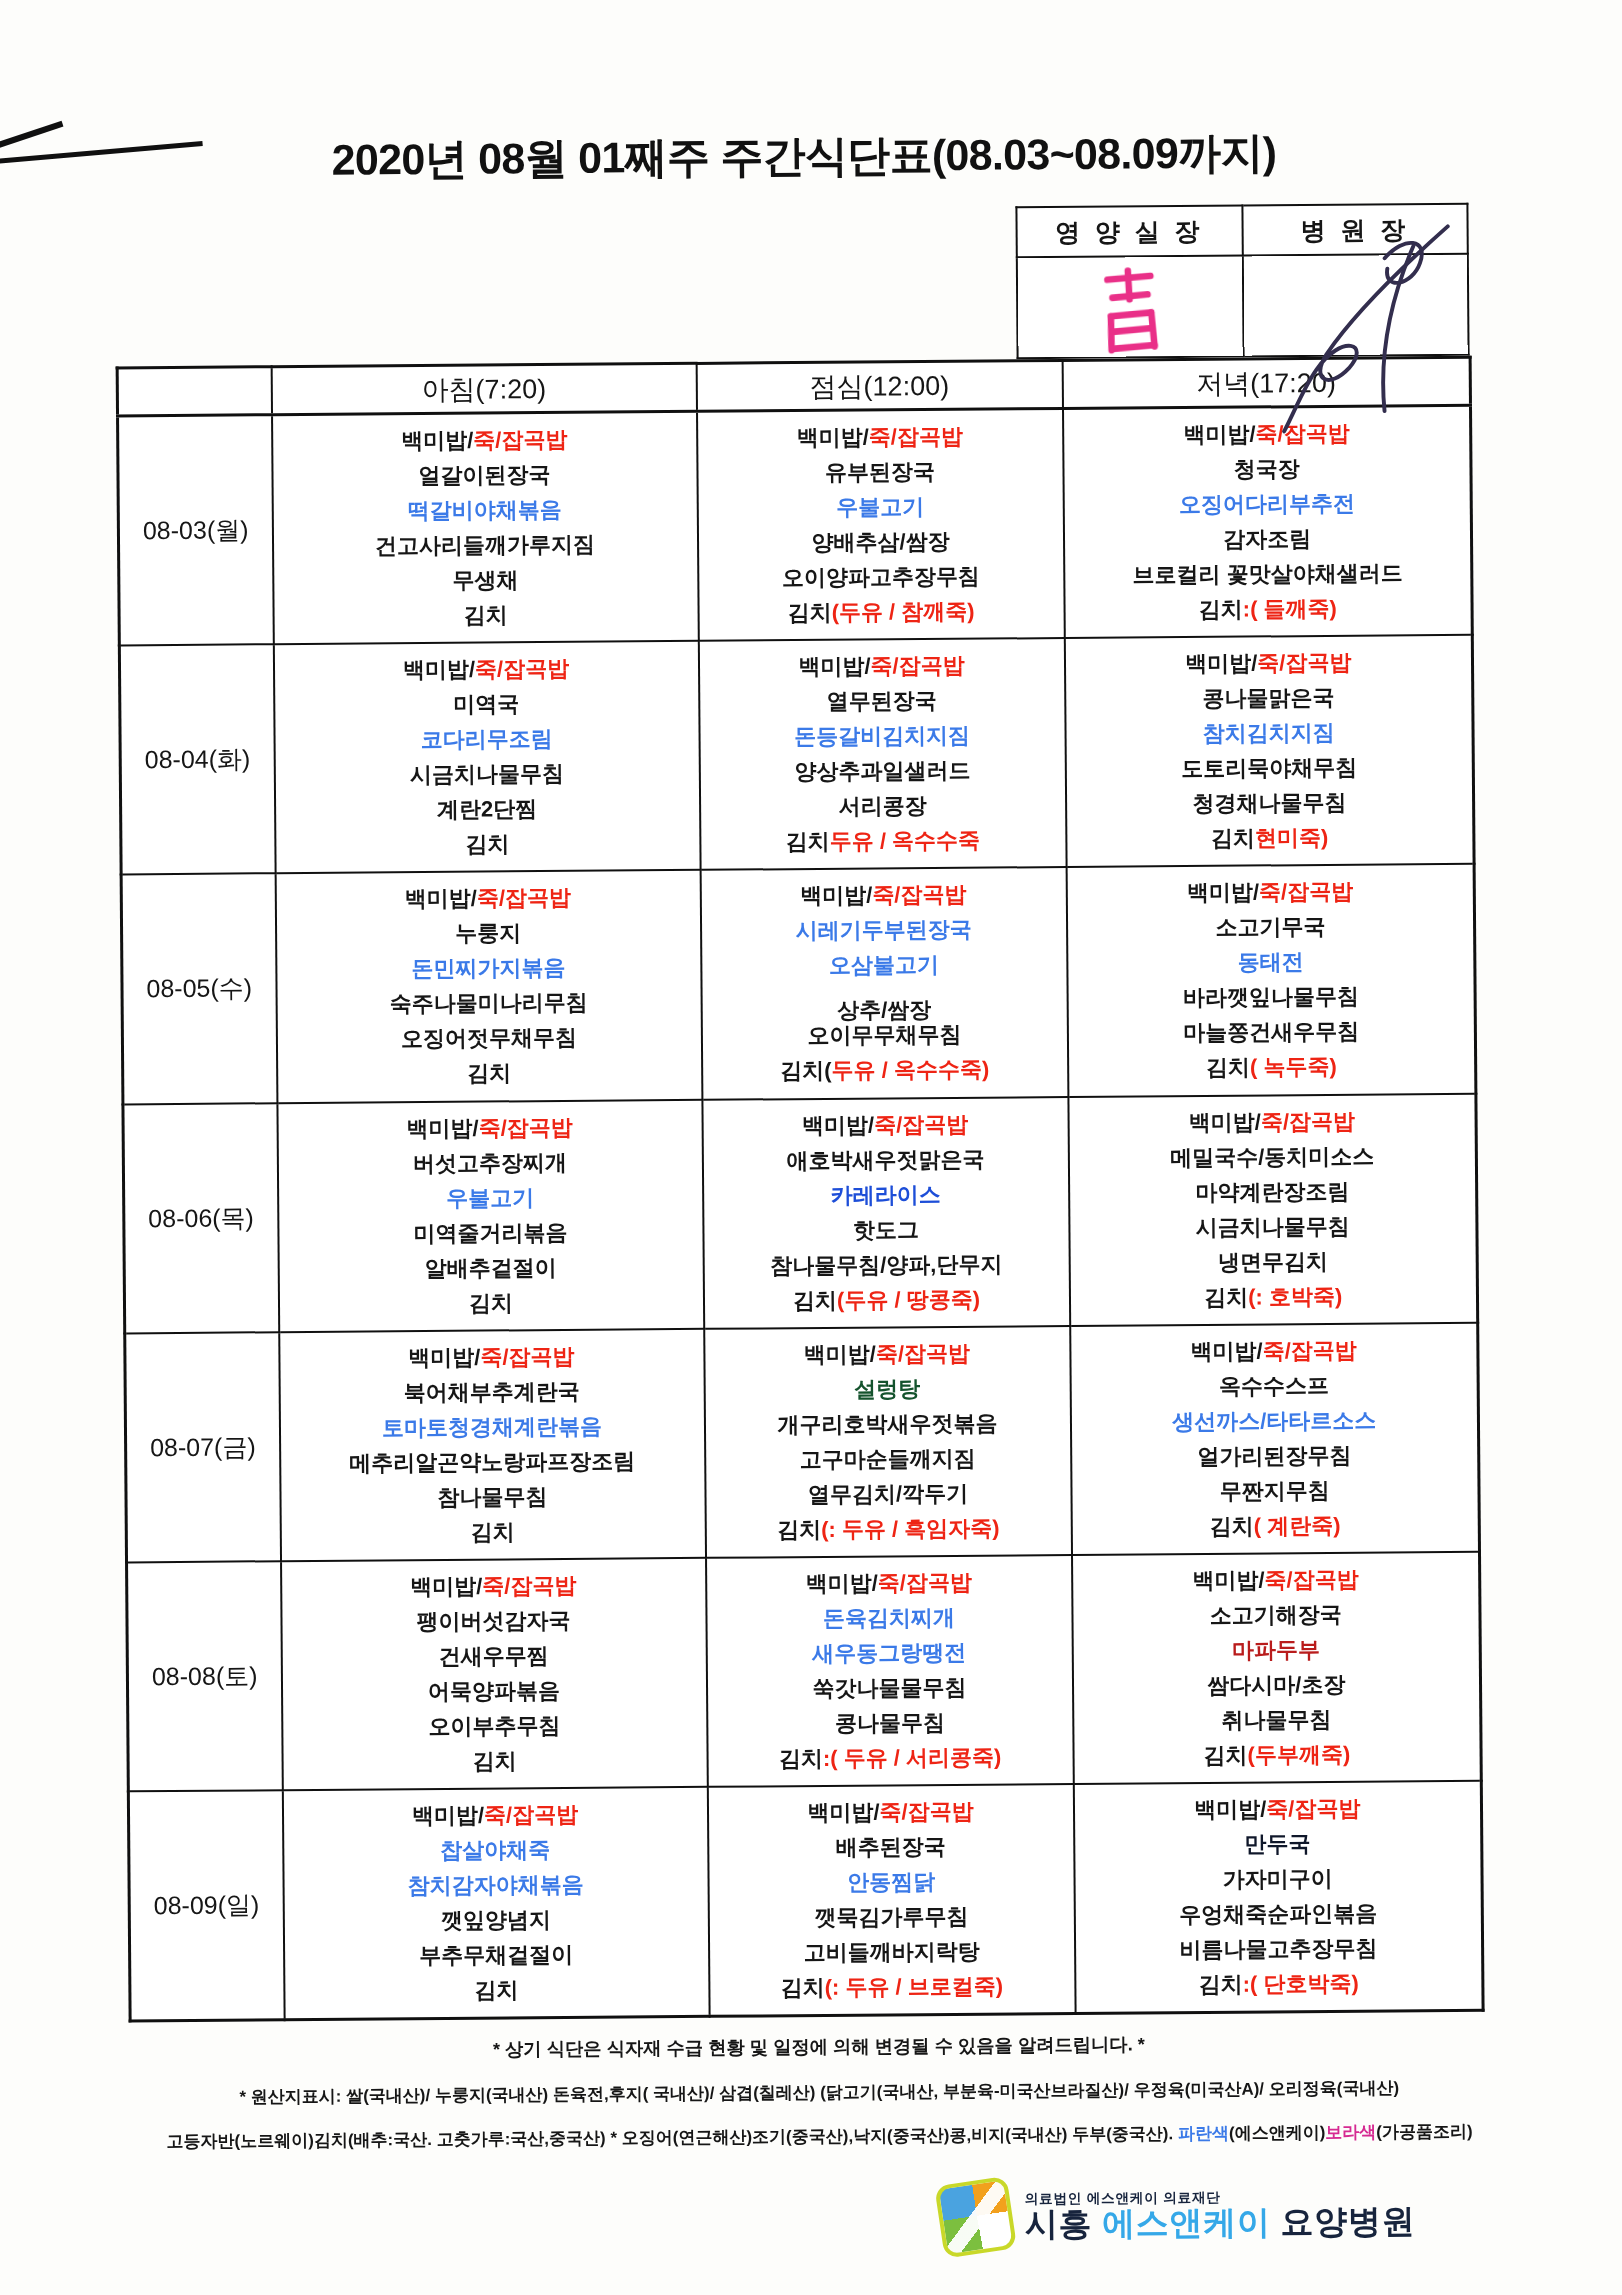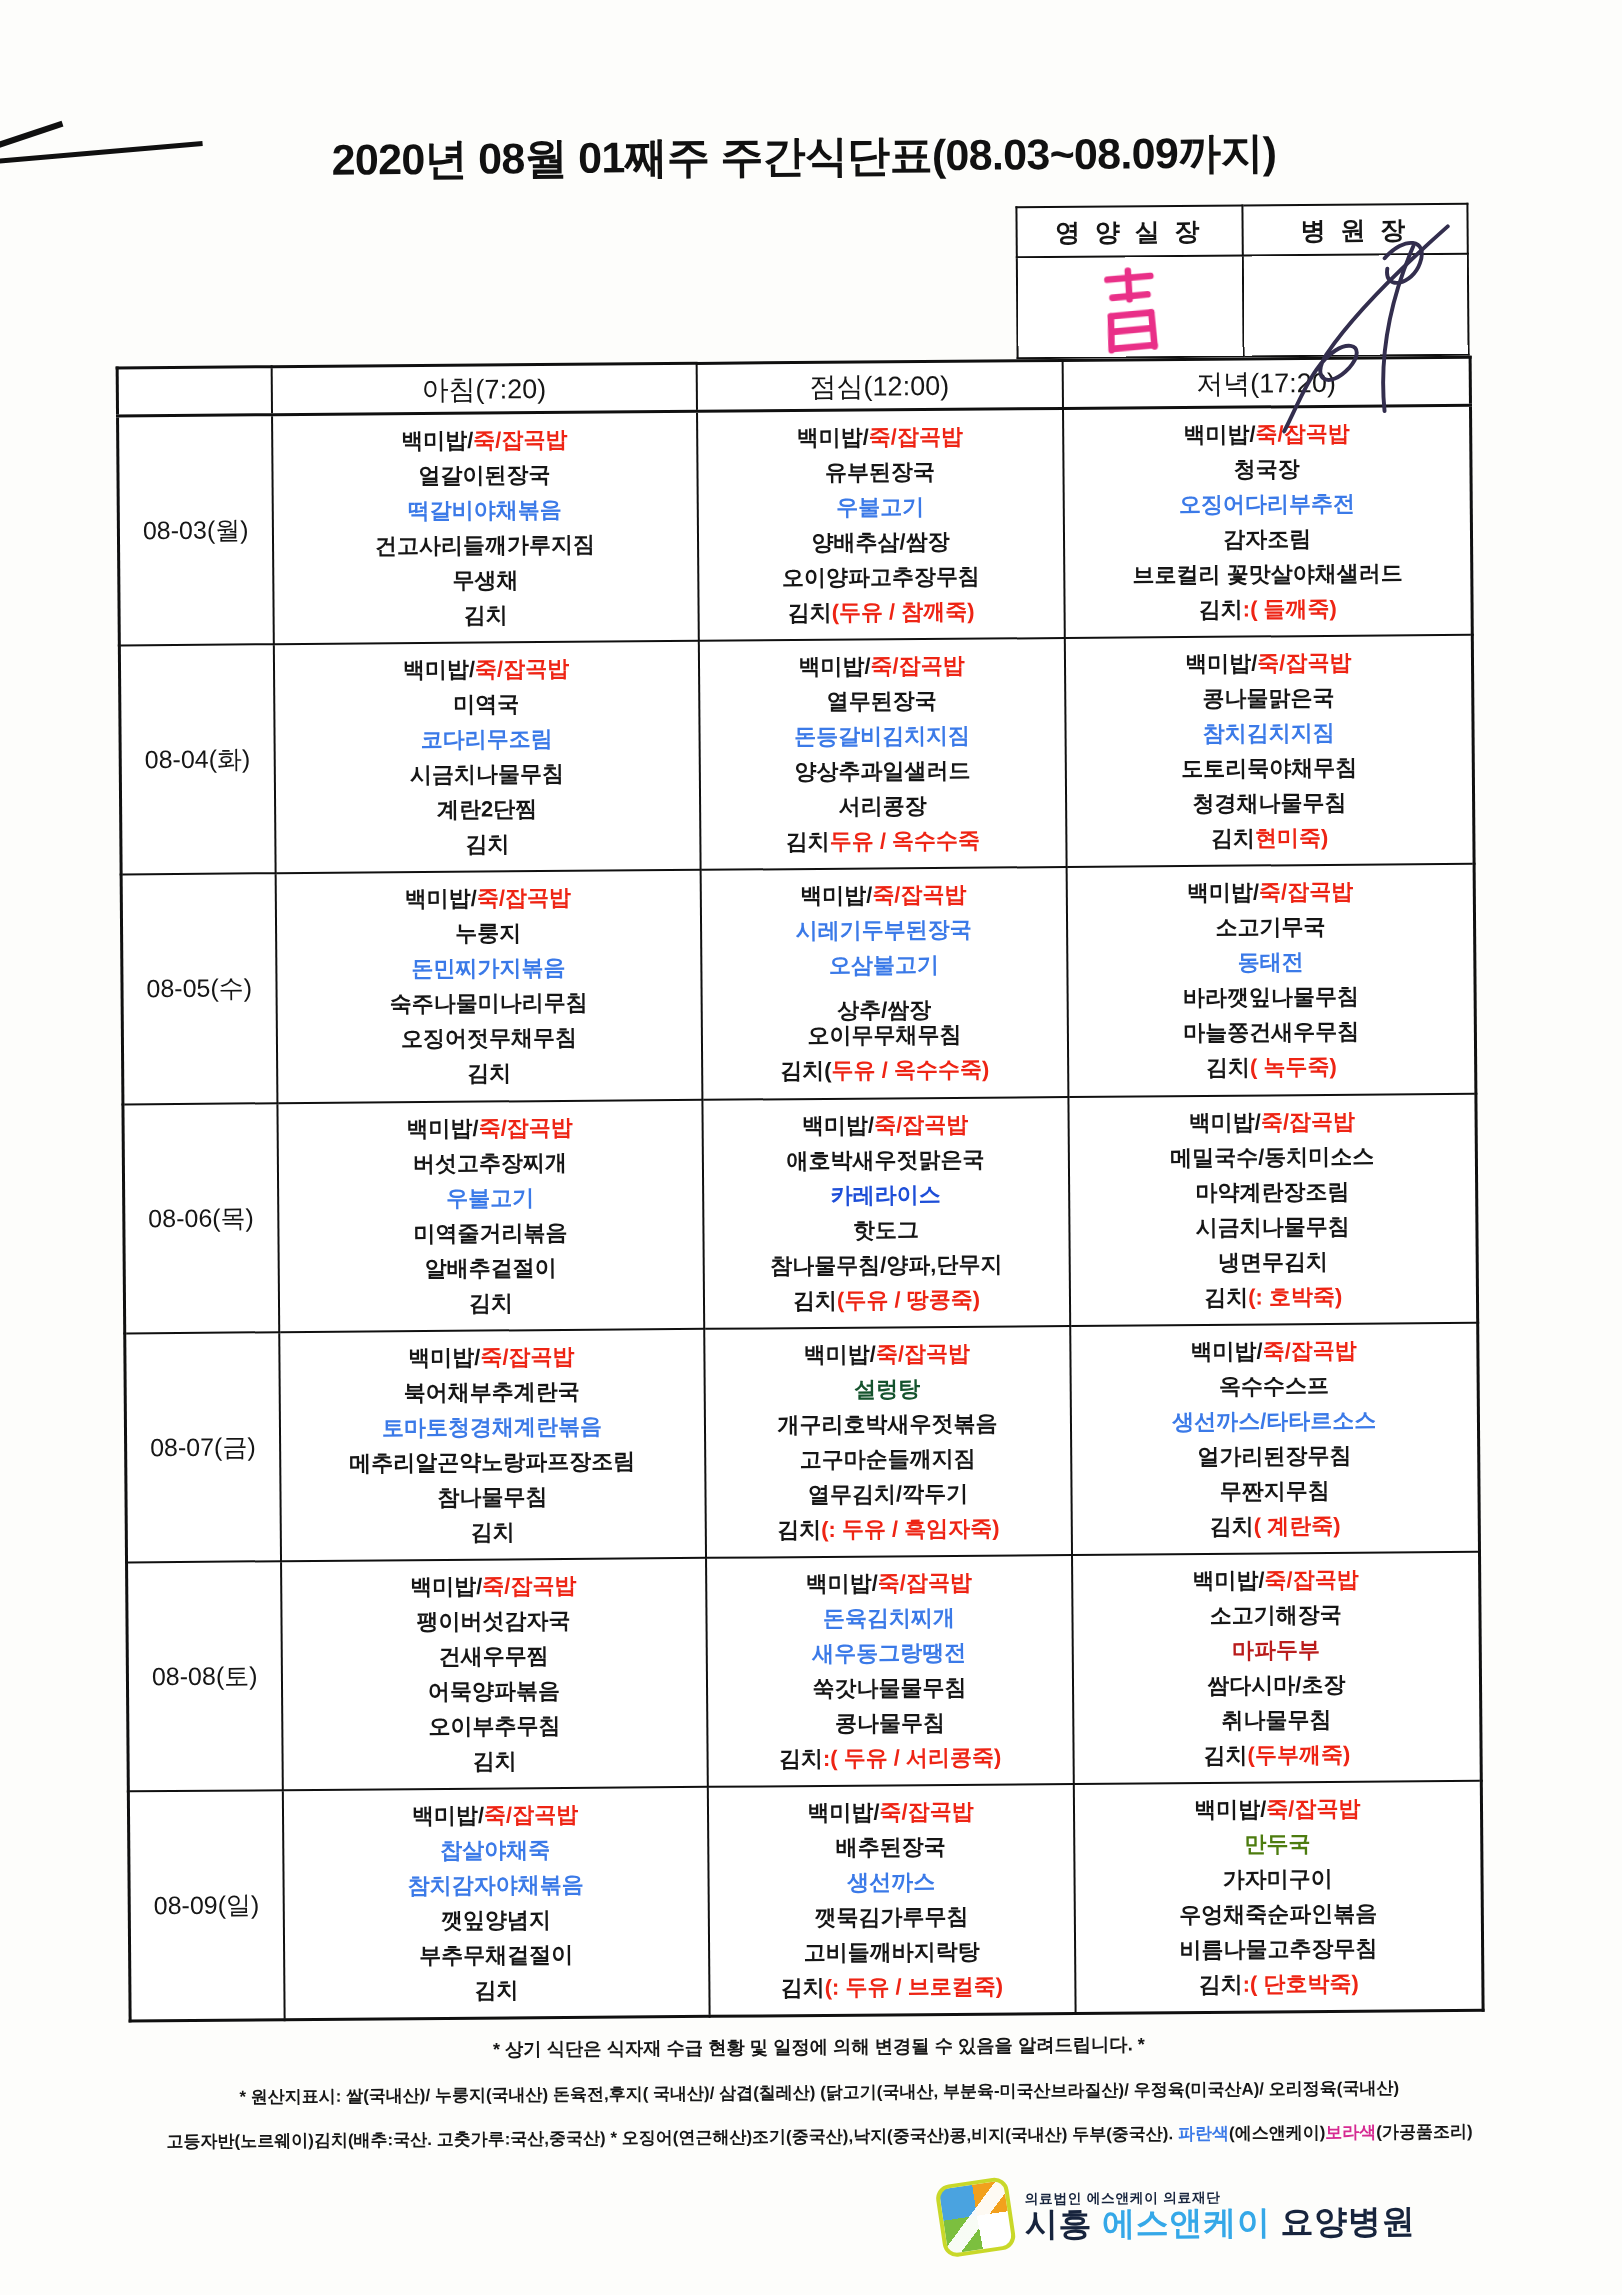--- a/index.html
+++ b/index.html
@@ -535,40 +535,40 @@
           </td>
           <td class="menu-cell">
             <div class="menu-line">
               <span style="color: rgb(22, 22, 22);">백미밥/</span>
               <span style="color: rgb(238, 36, 20);">죽/잡곡밥</span>
             </div>
             <div class="menu-line">
               <span style="color: rgb(22, 22, 22);">배추된장국</span>
             </div>
             <div class="menu-line">
-              <span style="color: rgb(59, 122, 232);">생선까스</span>
+              <span style="color: rgb(59, 122, 232);">안동찜닭</span>
             </div>
             <div class="menu-line">
               <span style="color: rgb(22, 22, 22);">깻묵김가루무침</span>
             </div>
             <div class="menu-line">
               <span style="color: rgb(22, 22, 22);">고비들깨바지락탕</span>
             </div>
             <div class="menu-line">
               <span style="color: rgb(22, 22, 22);">김치</span>
               <span style="color: rgb(238, 36, 20);">(: 두유 / 브로컬죽)</span>
             </div>
           </td>
           <td class="menu-cell">
             <div class="menu-line">
               <span style="color: rgb(22, 22, 22);">백미밥/</span>
               <span style="color: rgb(238, 36, 20);">죽/잡곡밥</span>
             </div>
             <div class="menu-line">
-              <span style="color: #4d7c0f;">만두국</span>
+              <span style="color: #0f172a;">만두국</span>
             </div>
             <div class="menu-line">
               <span style="color: rgb(22, 22, 22);">가자미구이</span>
             </div>
             <div class="menu-line">
               <span style="color: rgb(22, 22, 22);">우엉채죽순파인볶음</span>
             </div>
             <div class="menu-line">
               <span style="color: rgb(22, 22, 22);">비름나물고추장무침</span>
             </div>

